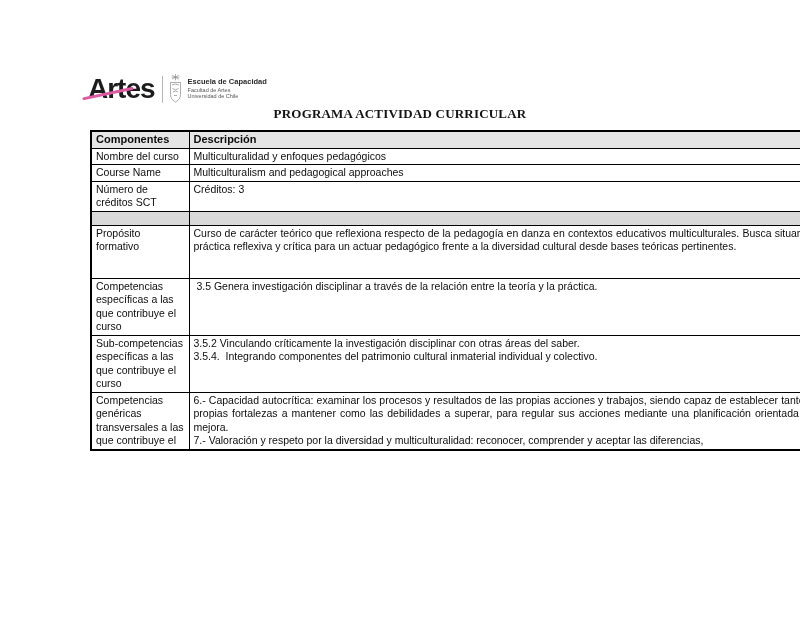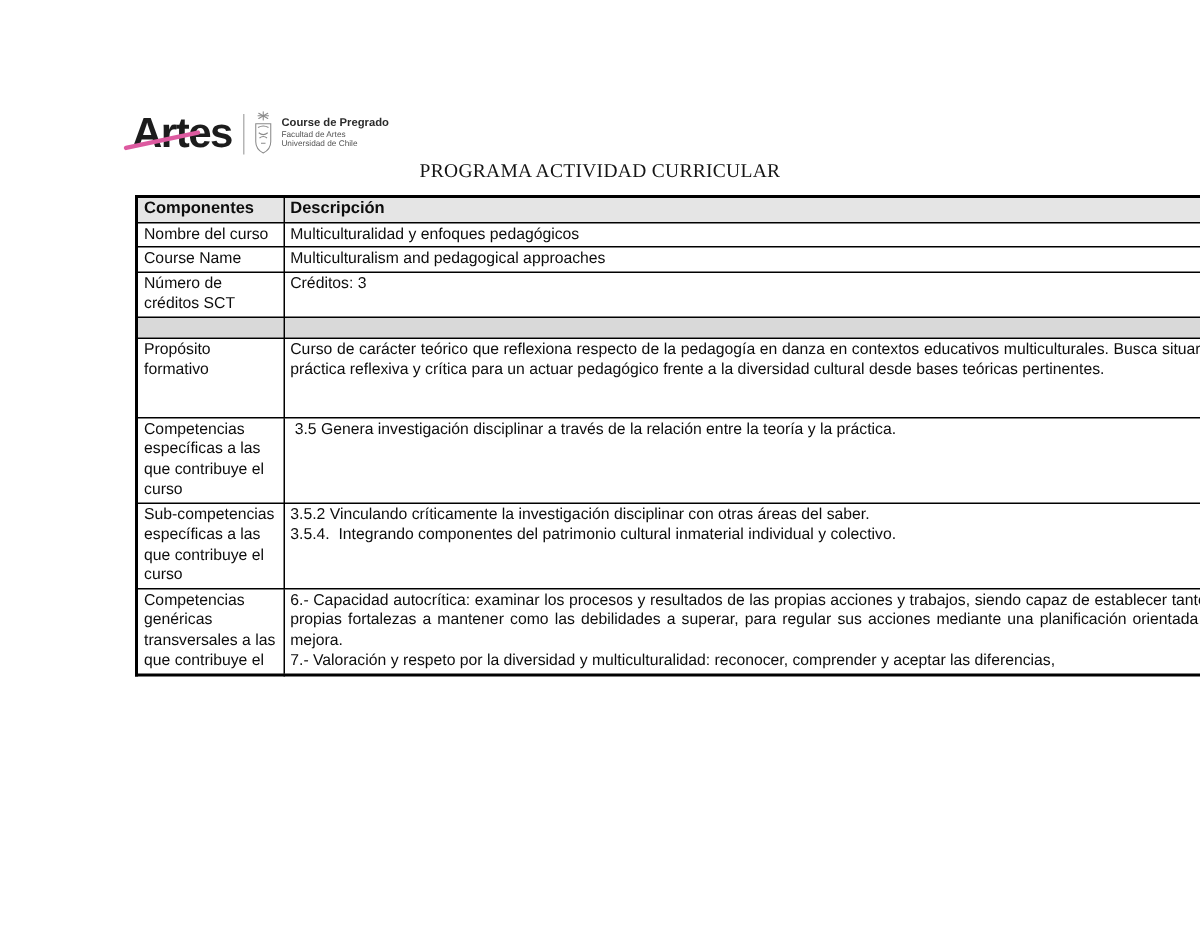--- a/index.html
+++ b/index.html
@@ -31,21 +31,21 @@
   .crest{width:15px;height:30px;margin-right:5px;}
   .org-lines{display:flex;flex-direction:column;justify-content:center;line-height:1.15;}
   .org-main{font-size:7.5px;font-weight:700;color:#2b2b2b;}
   .org-sub{font-size:5.5px;color:#555;}
 
   
   .doc-title{
     position:absolute;left:0;top:106px;width:800px;margin:0;
     text-align:center;
     font-family:"Liberation Serif","DejaVu Serif",serif;
-    font-weight:400;font-size:13px;letter-spacing:0.2px;color:#141414;
+    font-weight:700;font-size:13px;letter-spacing:0.2px;color:#141414;
   }
 
   
   .program-table{
     position:absolute;left:90px;top:130px;width:633px;
     border-collapse:collapse;table-layout:fixed;
     border:2px solid #000;
     font-size:10.5px;line-height:13.5px;color:#0d0d0d;
   }
   .program-table th,.program-table td{
@@ -85,21 +85,21 @@
       <g stroke-linecap="round">
         <line x1="7.5" y1="0.5" x2="7.5" y2="6"></line>
         <line x1="4.5" y1="1.5" x2="10.5" y2="5"></line>
         <line x1="10.5" y1="1.5" x2="4.5" y2="5"></line>
         <line x1="4" y1="3.2" x2="11" y2="3.2"></line>
       </g>
       <path d="M2.5 8.5 h10 v12 q0 5 -5 7.5 q-5 -2.5 -5 -7.5 z"></path>
       <path d="M4 11 q3.5 -2 7 0 M4.5 14.5 q3 2.5 6 0 M5 18 q2.5 -2 5 0 M6 21.5 h3"></path>
     </svg>
     <div class="org-lines">
-      <div class="org-main">Course de Pregrado</div>
+      <div class="org-main">Escuela de Capacidad</div>
       <div class="org-sub">Facultad de Artes</div>
       <div class="org-sub">Universidad de Chile</div>
     </div>
   </div>
 
   <h1 class="doc-title">PROGRAMA ACTIVIDAD CURRICULAR</h1>
 
   <table class="program-table">
     <colgroup>
         <col class="col-label">

